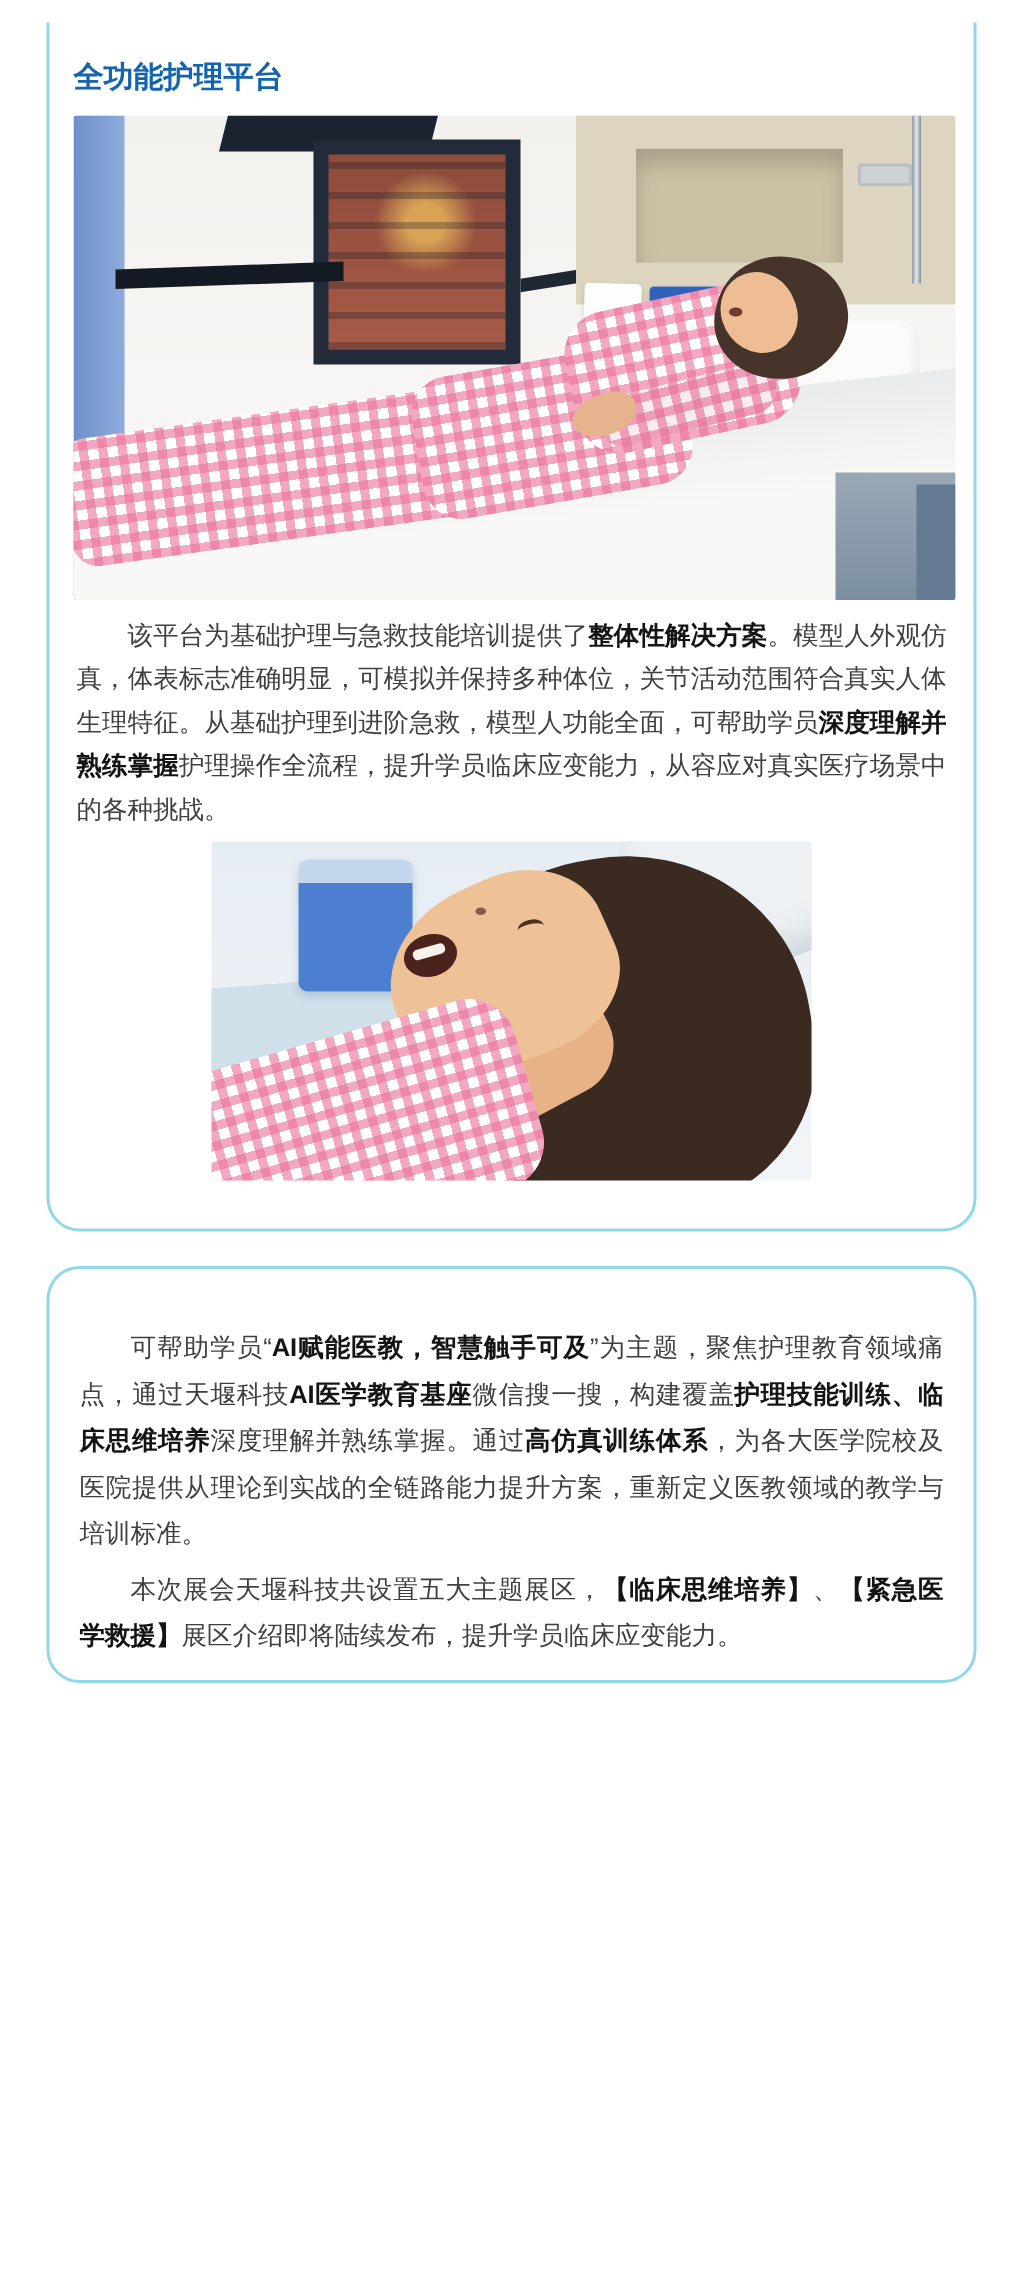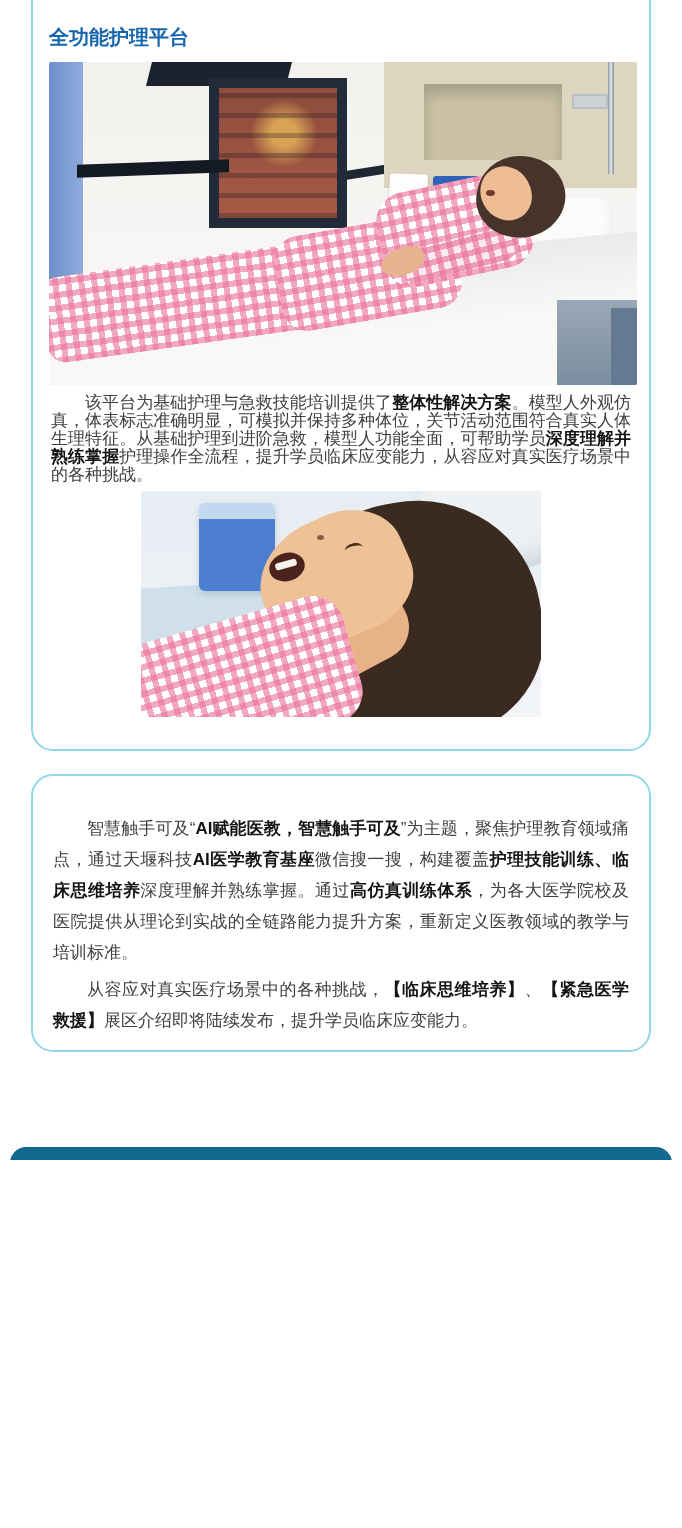--- a/index.html
+++ b/index.html
@@ -1,26 +1,26 @@
 <!DOCTYPE html>
 <html><head>
 <meta charset="utf-8">
 <style>
   html,body{margin:0;padding:0;background:#fff;}
   body{font-family:"Liberation Sans","DejaVu Sans",sans-serif;}
-  .page{position:relative;width:682px;height:1160px;margin:0 auto;background:#fff;overflow:hidden;}
+  .page{position:relative;width:682px;height:1160px;margin:15px auto;background:#fff;overflow:hidden;}
 
   
   .card{width:620px;margin:0 auto;background:#fff;border:2px solid #90d7e7;border-radius:22px;box-sizing:border-box;}
   .card1{margin-top:-36px;padding:58px 16px 32px;}
   .card2{margin-top:23px;padding:37px 18px 14px;}
 
   .sec-title{margin:0;font-size:20px;line-height:27px;font-weight:700;color:#1565ae;}
 
-  .para{margin:9px 2px 0;font-size:17px;line-height:18px;color:#404040;text-align:justify;text-indent:2em;}
+  .para{margin:9px 2px 0;font-size:17px;line-height:29px;color:#404040;text-align:justify;text-indent:2em;}
   .para strong{color:#141414;font-weight:700;}
   .card2 .para{line-height:31px;margin-top:0;}
   .card2 .para + .para{margin-top:6px;}
 
   
   figure{margin:0;}
   .photo{position:relative;overflow:hidden;border-radius:2px;}
   .photo1{width:588px;height:323px;margin:11px auto 0;background:linear-gradient(180deg,#f2f1ee 0%,#f7f6f4 60%);}
   .photo1 *{position:absolute;}
   .p1-blue{left:0;top:0;width:34px;height:323px;background:linear-gradient(90deg,#6d90cb,#8fabdc);}
@@ -163,22 +163,22 @@
       <div class="p2-mouth"></div>
       <div class="p2-teeth"></div>
       <div class="p2-eye"></div>
       <div class="p2-nostril"></div>
       <div class="p2-chest gingham"></div>
     </figure>
   </section>
 
 
   <section class="card card2">
-    <p class="para"><span>智慧触手可及“</span><strong>AI赋能医教，智慧触手可及</strong><span>”为主题，聚焦护理教育领域痛点，通过天堰科技</span><strong>AI医学教育基座</strong><span>微信搜一搜，构建覆盖</span><strong>护理技能训练、临床思维培养</strong><span>深度理解并熟练掌握。通过</span><strong>高仿真训练体系</strong><span>，为各大医学院校及医院提供从理论到实战的全链路能力提升方案，重新定义医教领域的教学与培训标准。</span></p>
-    <p class="para"><span>从容应对真实医疗场景中的各种挑战，</span><strong>【临床思维培养】</strong><span>、</span><strong>【紧急医学救援】</strong><span>展区介绍即将陆续发布，提升学员临床应变能力。</span></p>
+    <p class="para"><span>可帮助学员“</span><strong>AI赋能医教，智慧触手可及</strong><span>”为主题，聚焦护理教育领域痛点，通过天堰科技</span><strong>AI医学教育基座</strong><span>微信搜一搜，构建覆盖</span><strong>护理技能训练、临床思维培养</strong><span>深度理解并熟练掌握。通过</span><strong>高仿真训练体系</strong><span>，为各大医学院校及医院提供从理论到实战的全链路能力提升方案，重新定义医教领域的教学与培训标准。</span></p>
+    <p class="para"><span>本次展会天堰科技共设置五大主题展区，</span><strong>【临床思维培养】</strong><span>、</span><strong>【紧急医学救援】</strong><span>展区介绍即将陆续发布，提升学员临床应变能力。</span></p>
   </section>
 
   <footer class="wechat-box">
     <div class="qr-card">
       <div class="qr-inner">
         <div class="qr-grid" id="qr">
             <i style="grid-area: 1 / 9;"></i>
             <i style="grid-area: 1 / 12;"></i>
             <i style="grid-area: 1 / 15;"></i>
             <i style="grid-area: 1 / 16;"></i>

